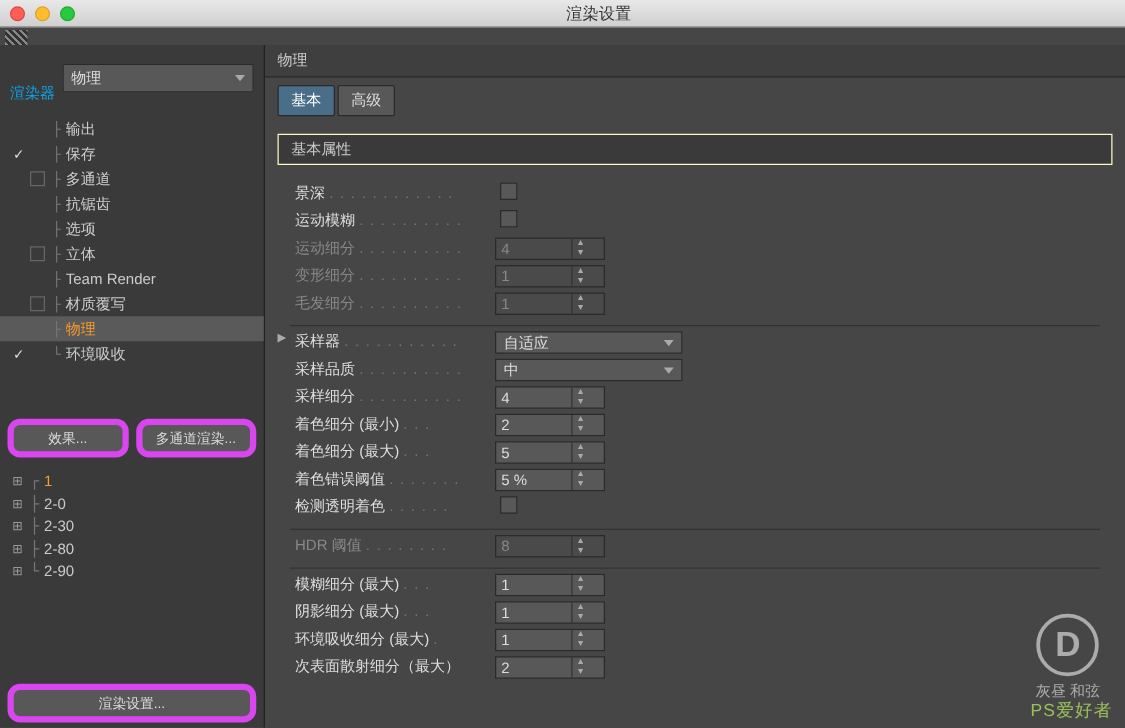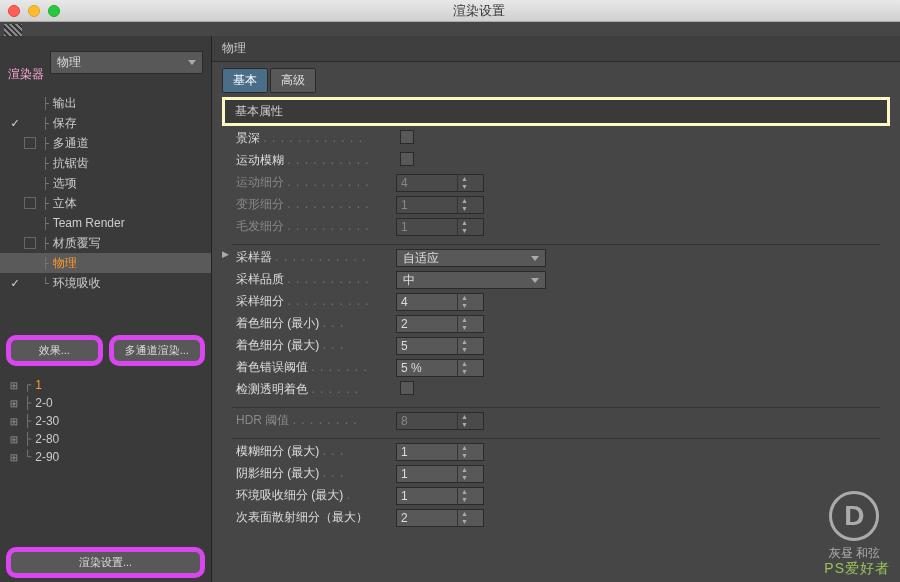--- a/index.html
+++ b/index.html
@@ -13,21 +13,21 @@
 .light.green { background: #28c940; border: 0.5px solid #1aad2b; }
 .title { position: absolute; left: 50%; transform: translateX(-50%); color: #333; font-size: 13px; margin-left: 29px; }
 
 .pattern-bar { height: 12px; background: repeating-linear-gradient(45deg, #888 0 2px, #333 2px 4px); width: 18px; margin: 2px 0 0 4px; }
 
 .main { display: flex; height: calc(100% - 34px); }
 .sidebar { width: 212px; background: #3a3a3a; border-right: 1px solid #222; display: flex; flex-direction: column; }
 .content { flex: 1; background: #464646; }
 
 .renderer-row { display: flex; align-items: center; padding: 6px 8px; gap: 6px; }
-.renderer-label { color: #f9a8d4; margin-top: 24px; }
+.renderer-label { color: #0ea5e9; margin-top: 24px; }
 .dropdown { background: #585858; border: 1px solid #2a2a2a; color: #ddd; padding: 2px 6px; display: flex; justify-content: space-between; align-items: center; flex: 1; cursor: pointer; }
 .dropdown .arrow { width: 0; height: 0; border-left: 4px solid transparent; border-right: 4px solid transparent; border-top: 5px solid #aaa; }
 
 .tree { padding: 4px 0; flex: 0 0 auto; }
 .tree-item { display: flex; align-items: center; height: 20px; padding: 0 4px 0 8px; color: #ccc; cursor: pointer; }
 .tree-item.selected { background: #5a5a5a; color: #fc9a2b; }
 .tree-check { width: 14px; display: flex; justify-content: center; color: #ddd; font-size: 11px; }
 .tree-box { width: 12px; height: 12px; border: 1px solid #666; background: #3a3a3a; margin-left: 2px; }
 .tree-branch { color: #777; margin: 0 4px 0 6px; font-family: monospace; font-size: 11px; }
 .tree-label { flex: 1; }
@@ -41,21 +41,21 @@
 .list2-icon { width: 12px; height: 12px; margin-right: 4px; display: inline-flex; align-items: center; justify-content: center; color: #999; font-size: 10px; }
 .list2-branch { color: #777; margin-right: 4px; font-family: monospace; }
 
 .bottom-btn { margin-top: auto; padding: 6px; }
 .bottom-btn .btn { width: 100%; }
 
 .content-header { background: #3f3f3f; padding: 4px 10px; color: #ccc; border-bottom: 1px solid #2a2a2a; }
 .tabs { display: flex; gap: 2px; padding: 6px 10px 0 10px; }
 .tab { padding: 3px 10px; background: #585858; border: 1px solid #2a2a2a; color: #ddd; cursor: pointer; border-radius: 2px; text-align: center; }
 .tab.active { background: #4a6d88; color: #fff; }
-.section-header { background: #3a3a3a; color: #ccc; padding: 3px 10px; margin: 4px 10px; border: 3px solid #fef9c3; }
+.section-header { background: #3a3a3a; color: #ccc; padding: 3px 10px; margin: 14px 10px; border: 1px solid #fef9c3; }
 
 .props { padding: 0 10px; }
 .prop-row { display: flex; align-items: flex-start; height: 22px; }
 .prop-label { width: 160px; color: #ddd; white-space: nowrap; overflow: hidden; }
 .prop-label.dim { color: #888; }
 .prop-label .dots { color: #777; letter-spacing: 1px; }
 .prop-expand { width: 12px; color: #aaa; font-size: 9px; margin-right: 2px; }
 .prop-spacer { width: 14px; }
 
 .checkbox { width: 14px; height: 14px; background: #585858; border: 1px solid #2a2a2a; margin-left: 4px; }

